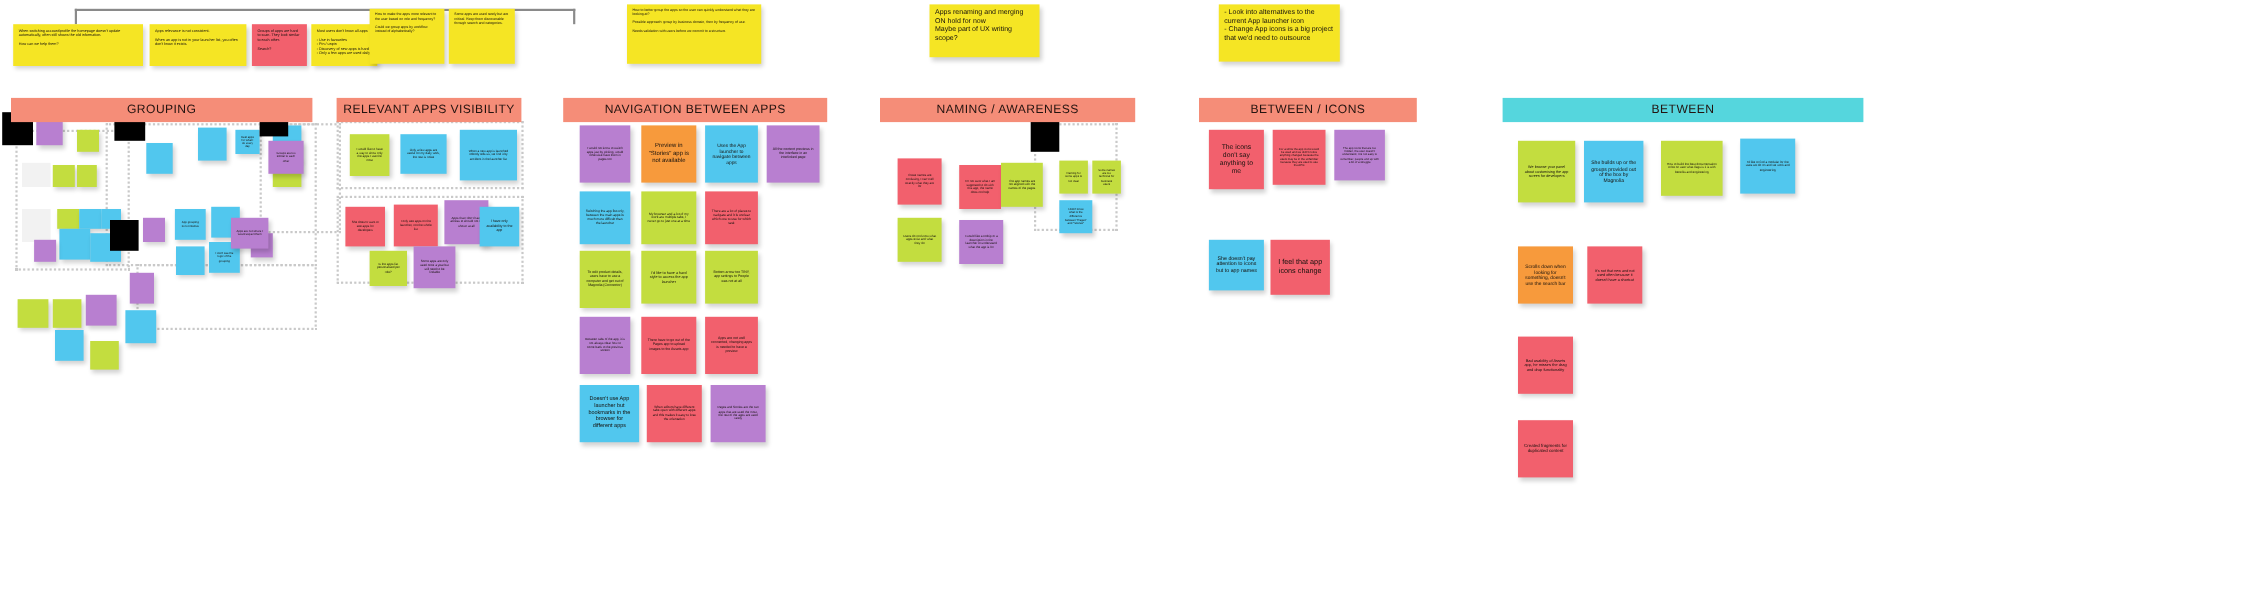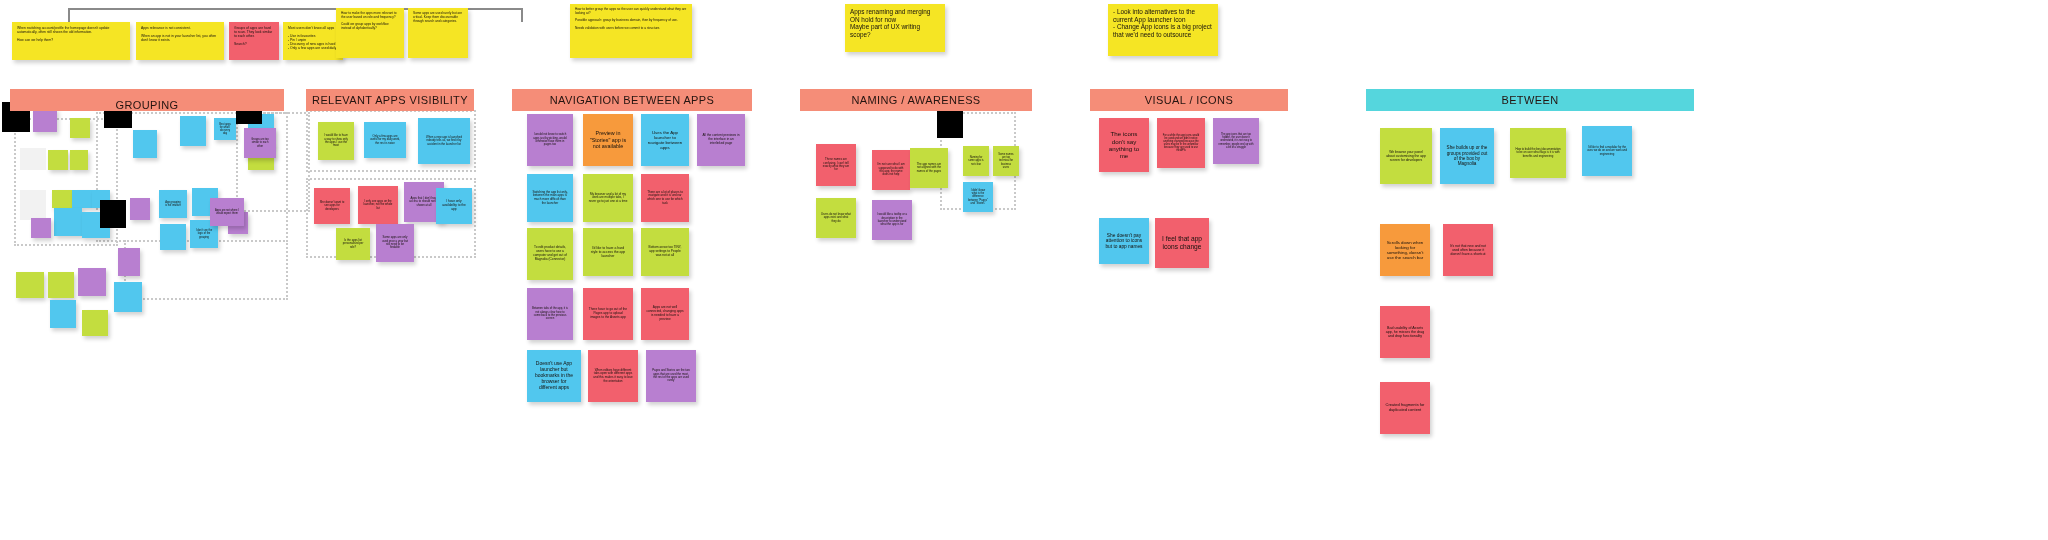--- a/index.html
+++ b/index.html
@@ -363,31 +363,31 @@
       <span style="white-space: pre-wrap;">Bad usability of Assets app, he misses the drag and drop functionality</span>
     </div>
     <div class="note" style="left: 1380px; top: 382px; width: 50px; height: 52px; background: rgb(242, 96, 109); font-size: 4px;">
       <span style="white-space: pre-wrap;">Created fragments for duplicated content</span>
     </div>
     <div class="blackbox" style="left: 2px; top: 102px; width: 28px; height: 30px; background: rgb(0, 0, 0);"></div>
     <div class="blackbox" style="left: 104px; top: 96px; width: 28px; height: 32px; background: rgb(0, 0, 0);"></div>
     <div class="blackbox" style="left: 236px; top: 96px; width: 26px; height: 28px; background: rgb(0, 0, 0);"></div>
     <div class="blackbox" style="left: 100px; top: 200px; width: 26px; height: 28px; background: rgb(0, 0, 0);"></div>
     <div class="blackbox" style="left: 937px; top: 110px; width: 26px; height: 28px; background: rgb(0, 0, 0);"></div>
-    <div class="banner" style="left: 10px; top: 89px; width: 274px; height: 22px; background: rgb(245, 141, 120); align-items: flex-end;">
+    <div class="banner" style="left: 10px; top: 89px; width: 274px; height: 22px; background: rgb(245, 141, 120);">
       <span>GROUPING</span>
     </div>
     <div class="banner" style="left: 306px; top: 89px; width: 168px; height: 22px; background: rgb(245, 141, 120);">
       <span>RELEVANT APPS VISIBILITY</span>
     </div>
     <div class="banner" style="left: 512px; top: 89px; width: 240px; height: 22px; background: rgb(245, 141, 120);">
       <span>NAVIGATION BETWEEN APPS</span>
     </div>
     <div class="banner" style="left: 800px; top: 89px; width: 232px; height: 22px; background: rgb(245, 141, 120);">
       <span>NAMING / AWARENESS</span>
     </div>
     <div class="banner" style="left: 1090px; top: 89px; width: 198px; height: 22px; background: rgb(245, 141, 120);">
-      <span>VISUAL / ICONS</span>
+      <span>BETWEEN / ICONS</span>
     </div>
     <div class="banner" style="left: 1366px; top: 89px; width: 328px; height: 22px; background: rgb(85, 214, 221);">
       <span>BETWEEN</span>
     </div>
   </div>
 
 </body></html>

